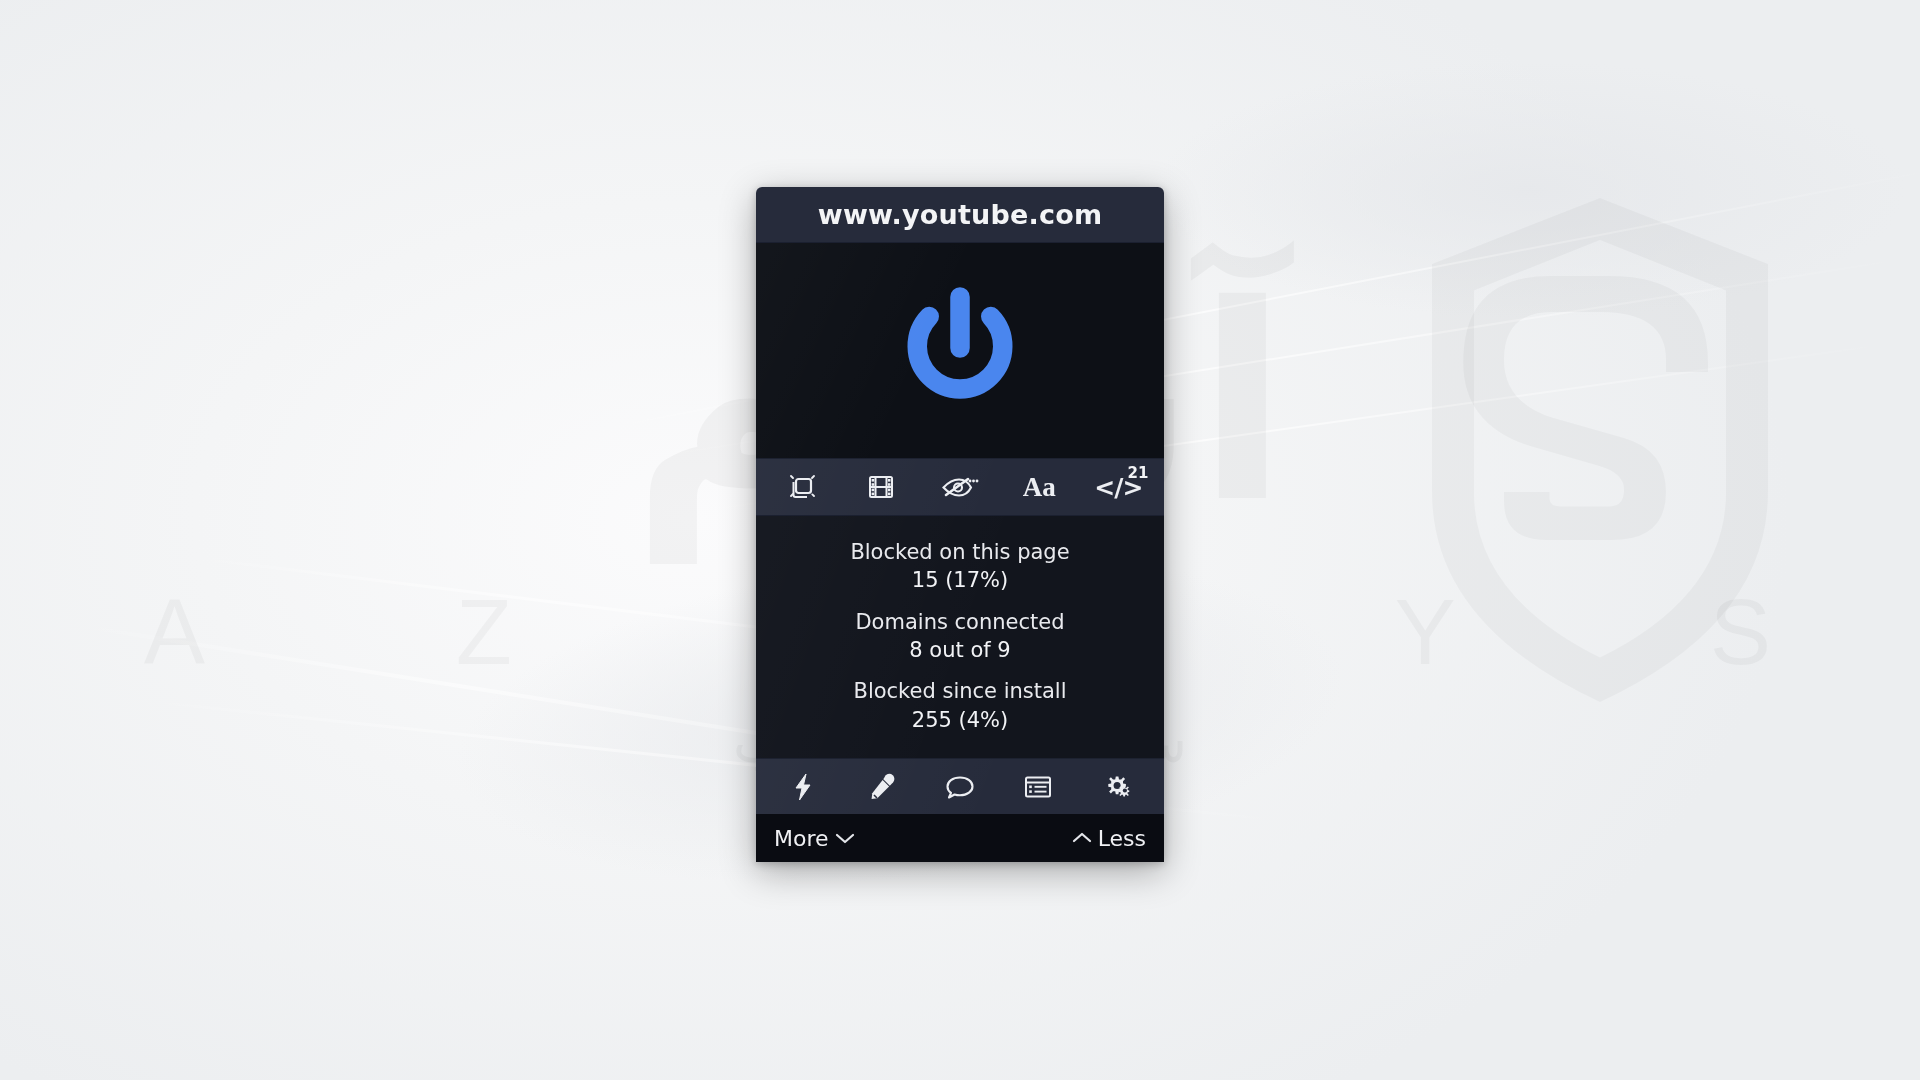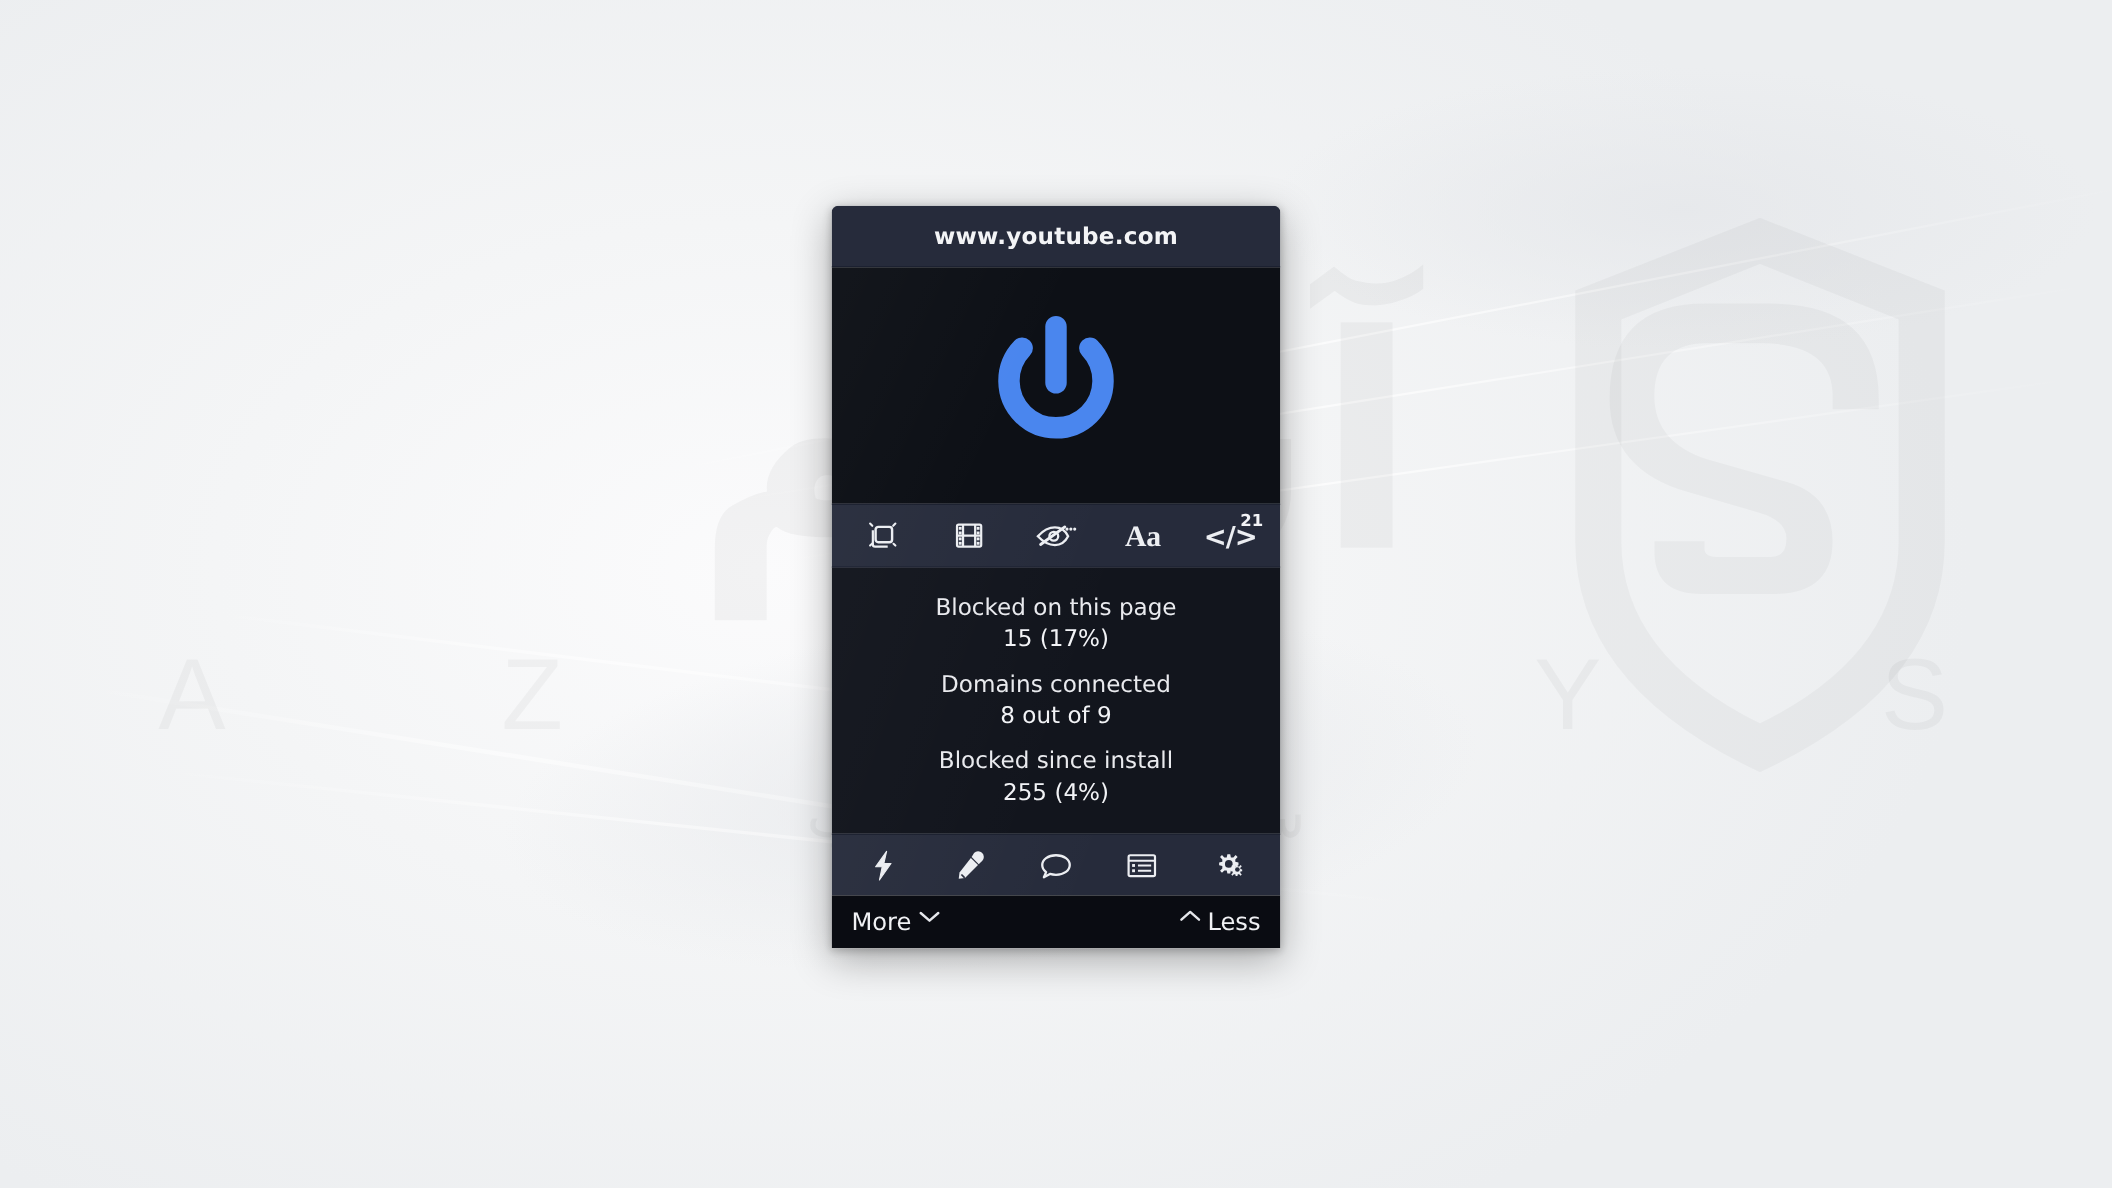--- a/index.html
+++ b/index.html
@@ -101,21 +101,21 @@
 
   
   #hostname-bar {
     height:56px;
     background:#262b3b;
     display:flex; align-items:center; justify-content:center;
     border-bottom:1px solid #1b2030;
   }
   #hostname-bar .host {
     color:#f3f4f6;
-    font-size:21px;
+    font-size:27px;
     font-weight:700;
     letter-spacing:.2px;
     font-family:"DejaVu Sans", sans-serif;
   }
 
   
   #power-section {
     height:215px;
     background:#0d1016;
     display:flex; align-items:center; justify-content:center;
@@ -227,21 +227,21 @@
   }
 
   
   #expand-bar {
     height:48px;
     background:#0a0c12;
     display:flex; align-items:center; justify-content:space-between;
     padding:0 18px;
     position:relative;
   }
-  .expand-side { display:flex; gap:5px; }
+  .expand-side { display:flex; align-items:center; gap:5px; }
   .expand-label {
     color:#f0f1f4;
     font-size:22px;
     font-weight:400;
     font-family:"DejaVu Sans", sans-serif;
   }
   .chev { color:#e4e6ea; display:block; }
 
   
   #reflection {

